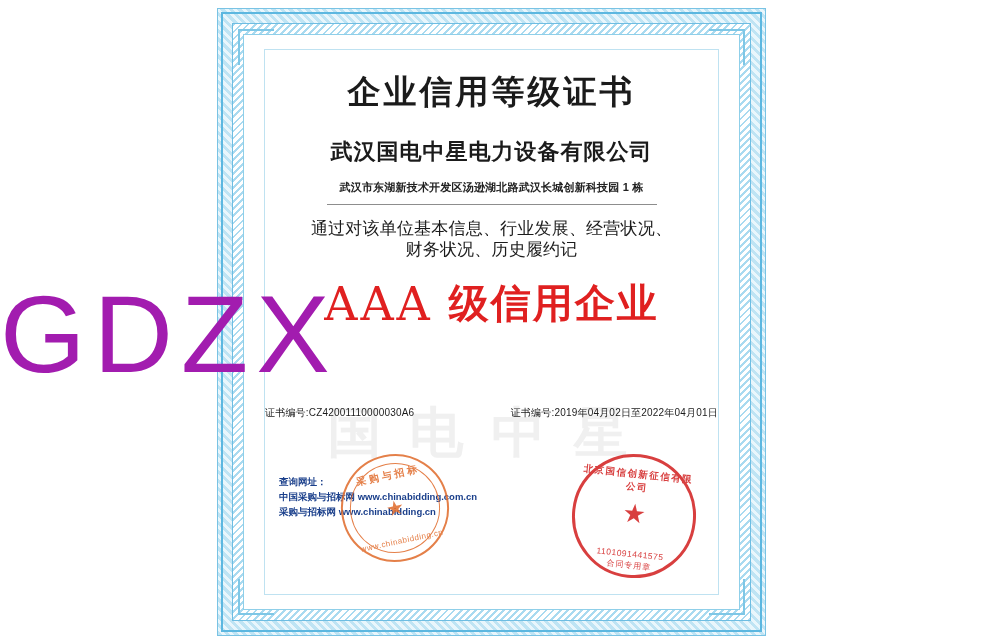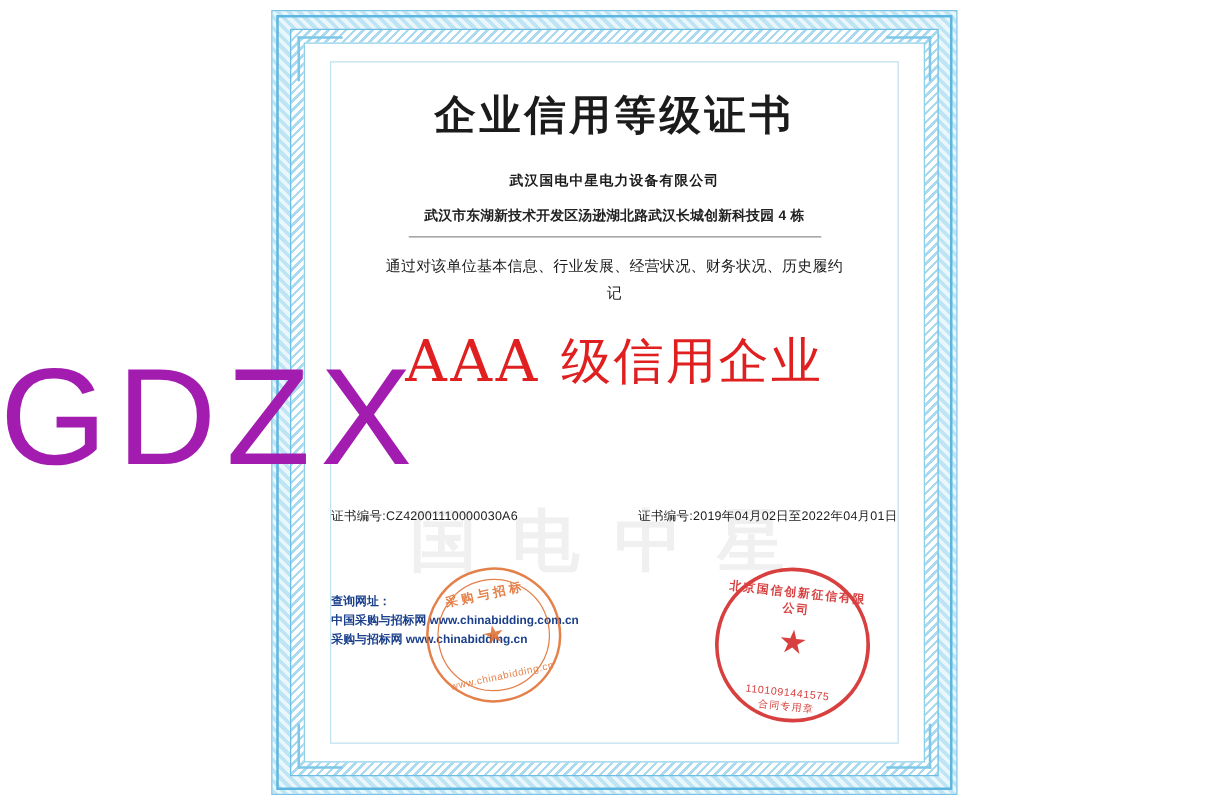--- a/index.html
+++ b/index.html
@@ -182,21 +182,21 @@
     font-family: "DejaVu Serif", serif;
     font-size: 33px;
     font-weight: bold;
     letter-spacing: 3px;
     color: #1b1b1b;
   }
 
   .company-name {
     margin-top: 22px;
     text-align: center;
-    font-size: 11px;
+    font-size: 22px;
     font-weight: bold;
     letter-spacing: 1px;
     color: #1b1b1b;
   }
 
   .company-address {
     margin-top: 13px;
     text-align: center;
     font-size: 11px;
     font-weight: bold;
@@ -207,21 +207,21 @@
   .divider {
     margin: 9px auto 0 auto;
     width: 330px;
     height: 1px;
     background: #8d8d8d;
   }
 
   .statement {
     margin: 13px auto 0 auto;
     width: 370px;
-    font-size: 12px;
+    font-size: 17px;
     line-height: 21px;
     color: #1b1b1b;
     text-align: center;
     letter-spacing: 0.2px;
   }
 
   .grade-row {
     margin-top: 16px;
     text-align: center;
     white-space: nowrap;
@@ -230,21 +230,21 @@
     font-family: "DejaVu Serif", serif;
     font-size: 46px;
     font-weight: normal;
     color: #e02020;
     letter-spacing: 3px;
     vertical-align: middle;
   }
   .grade-label {
     font-family: "DejaVu Serif", serif;
     font-size: 40px;
-    font-weight: normal;
+    font-weight: bold;
     color: #e02020;
     letter-spacing: 2px;
     margin-left: 16px;
     vertical-align: middle;
   }
 
   .meta-row {
     position: absolute;
     left: 2px;
     right: 2px;
@@ -252,21 +252,21 @@
     display: flex;
     justify-content: space-between;
     font-size: 10px;
     color: #1b1b1b;
     letter-spacing: 0.2px;
   }
 
   
   .footer {
     position: absolute;
-    left: 2px;
+    left: 16px;
     top: 418px;
     font-size: 9.5px;
     line-height: 15px;
     color: #1a3f8b;
   }
   .footer .line-blue { color: #1a3f8b; font-weight: bold; }
   .footer .line-blue .url { color: #1a3f8b; }
 
   
   .stamp-query {
@@ -375,21 +375,21 @@
   <div class="watermark">GDZX</div>
   <div class="watermark-sub">国电中星</div>
 
   <div class="content">
 
 
     <div class="cert-title">企业信用等级证书</div>
 
     <div class="company-name">武汉国电中星电力设备有限公司</div>
 
-    <div class="company-address">武汉市东湖新技术开发区汤逊湖北路武汉长城创新科技园 4 栋</div>
+    <div class="company-address">武汉市东湖新技术开发区汤逊湖北路武汉长城创新科技园 1 栋</div>
 
     <div class="divider"></div>
 
     <div class="statement">
       <div>通过对该单位基本信息、行业发展、经营状况、财务状况、历史履约记</div>
     </div>
 
     <div class="grade-row">
       <span class="grade-aaa">AAA</span><span class="grade-label">级信用企业</span>
     </div>

